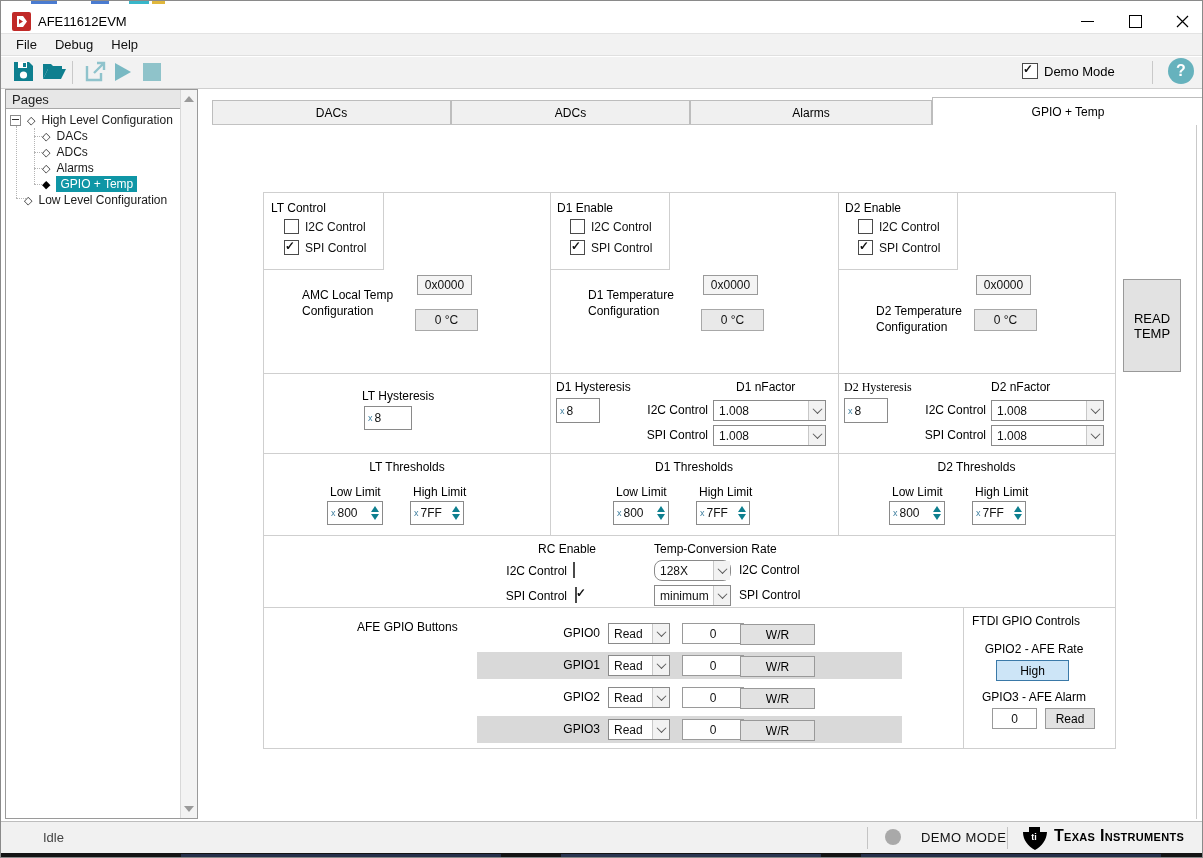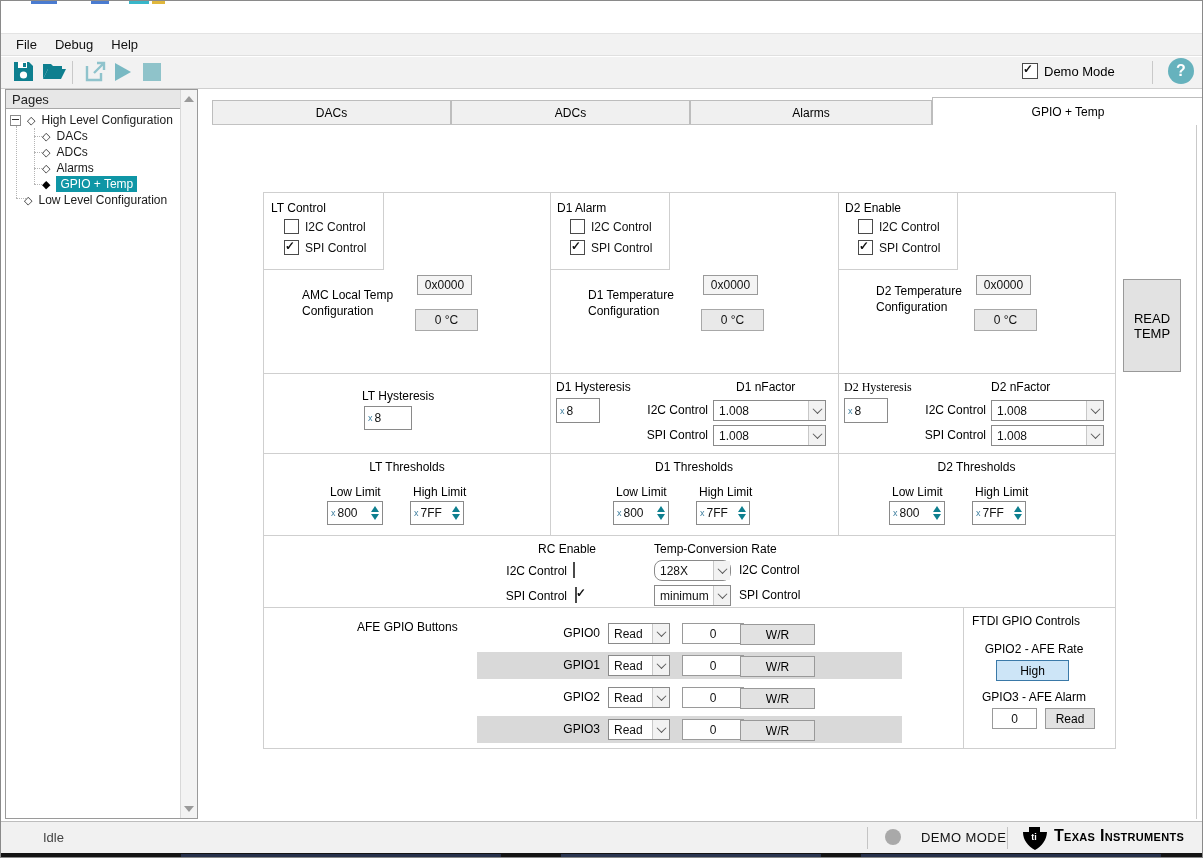--- a/index.html
+++ b/index.html
@@ -72,20 +72,39 @@
 </head>
 <body>
 
 <div id="app">
 
   <div class="abs" style="left:30px;top:0;width:26px;height:3px;background:#4a7bd0;"></div>
   <div class="abs" style="left:90px;top:0;width:18px;height:3px;background:#4a7bd0;"></div>
   <div class="abs" style="left:128px;top:0;width:20px;height:3px;background:#38b6c9;"></div>
   <div class="abs" style="left:151px;top:0;width:13px;height:3px;background:#e0b73c;"></div>
 
+  <div class="abs titlebar">
+    <svg class="abs appicon" viewBox="0 0 19 19">
+      <rect x="0" y="0" width="19" height="19" rx="2" fill="var(--titlebar-red)"></rect>
+      <path d="M5 4h6l4 5.5L11 15H5z" fill="#fff"></path>
+      <path d="M7 7v5l4-2.5z" fill="var(--titlebar-red)"></path>
+    </svg>
+    <span class="abs wintitle">AFE11612EVM</span>
+    <div class="abs winbtn" style="left:1071px;">
+      <div style="width:13px;height:1px;background:#000;"></div>
+    </div>
+    <div class="abs winbtn" style="left:1119px;">
+      <div style="width:11px;height:11px;border:1px solid #000;"></div>
+    </div>
+    <div class="abs winbtn" style="left:1166px;">
+      <svg width="13" height="13" viewBox="0 0 13 13">
+        <path d="M1 1 L12 12 M12 1 L1 12" stroke="#000" stroke-width="1.2"></path>
+      </svg>
+    </div>
+  </div>
 
   <div class="abs menubar">
     <span class="menuitem">File</span>
     <span class="menuitem">Debug</span>
     <span class="menuitem">Help</span>
   </div>
 
   <div class="abs toolbar"></div>
   <svg class="abs" style="left:12px;top:60px;" width="21" height="21" viewBox="0 0 21 21">
     <path d="M1 1h15l4 4v15H1z" fill="var(--accent)"></path>
@@ -200,21 +219,21 @@
       <div class="abs lbl" style="left:38px;top:94px;width:118px;line-height:1.35;">AMC Local Temp Configuration</div>
       <div class="abs field" style="left:153px;top:82px;width:55px;height:20px;">
           <span>0x0000</span>
         </div>
       <div class="abs field gray" style="left:151px;top:116px;width:63px;height:22px;">
           <span>0 °C</span>
         </div>
 
       
       <div class="abs subbox" style="left:286px;top:0;width:119px;height:76px;"></div>
-      <div class="abs lbl" style="left:293px;top:8px;">D1 Alarm</div>
+      <div class="abs lbl" style="left:293px;top:8px;">D1 Enable</div>
       <div class="abs cbrow" style="left:306px;top:26px;">
         <span class="checkbox"></span>
         <span>I2C Control</span>
       </div>
       <div class="abs cbrow" style="left:306px;top:47px;">
         <span class="checkbox checked"></span>
         <span>SPI Control</span>
       </div>
       <div class="abs lbl" style="left:324px;top:94px;width:118px;line-height:1.35;">D1 Temperature Configuration</div>
       <div class="abs field" style="left:439px;top:82px;width:55px;height:20px;">
@@ -228,21 +247,21 @@
       <div class="abs subbox" style="left:574px;top:0;width:119px;height:76px;"></div>
       <div class="abs lbl" style="left:581px;top:8px;">D2 Enable</div>
       <div class="abs cbrow" style="left:594px;top:26px;">
         <span class="checkbox"></span>
         <span>I2C Control</span>
       </div>
       <div class="abs cbrow" style="left:594px;top:47px;">
         <span class="checkbox checked"></span>
         <span>SPI Control</span>
       </div>
-      <div class="abs lbl" style="left:612px;top:90px;width:118px;line-height:1.35;">D2 Temperature Configuration</div>
+      <div class="abs lbl" style="left:612px;top:110px;width:118px;line-height:1.35;">D2 Temperature Configuration</div>
       <div class="abs field" style="left:712px;top:82px;width:55px;height:20px;">
           <span>0x0000</span>
         </div>
       <div class="abs field gray" style="left:710px;top:116px;width:63px;height:22px;">
           <span>0 °C</span>
         </div>
 
       
       <div class="abs lbl" style="left:98px;top:196px;">LT Hysteresis</div>
       <div class="abs spinfield" style="left:100px;top:213px;width:48px;height:24px;">

